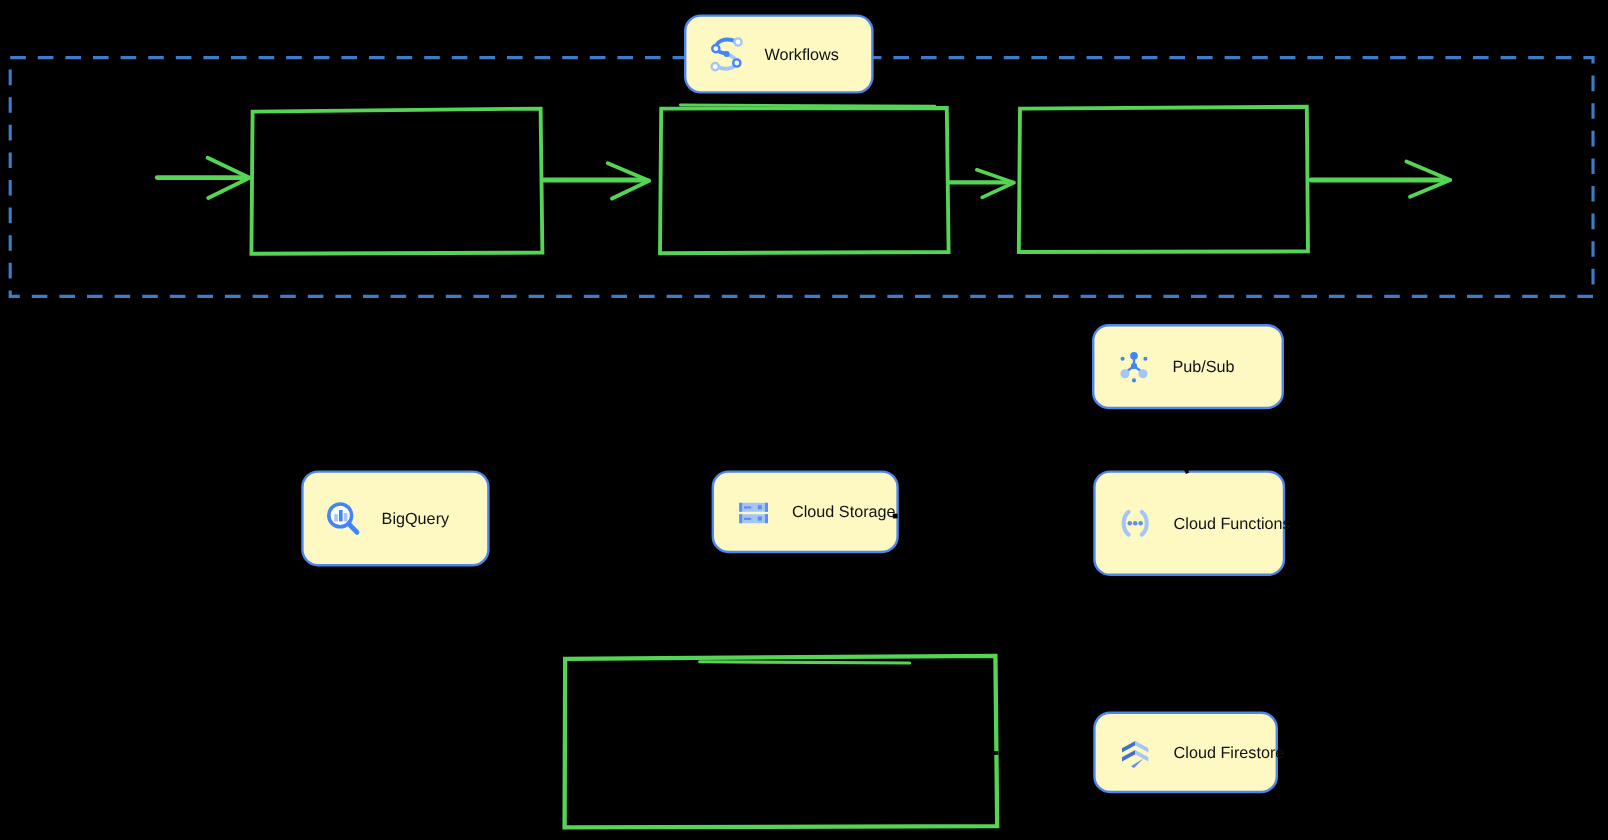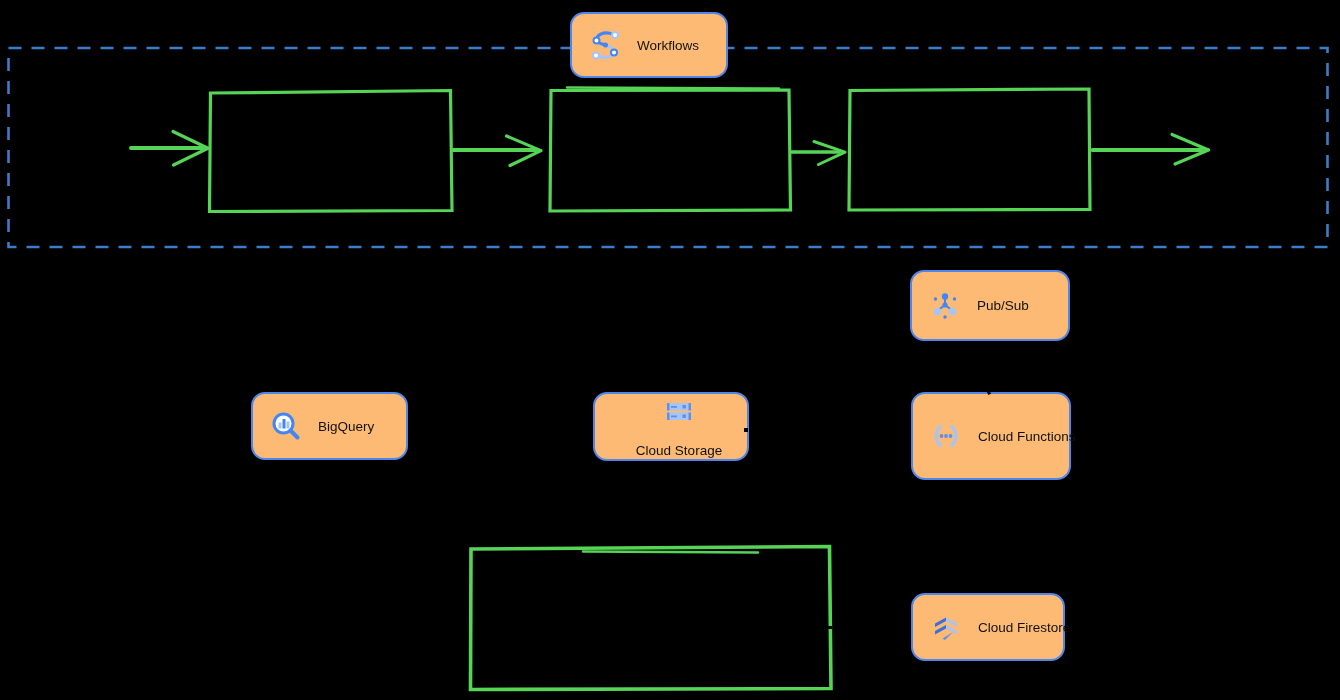--- a/index.html
+++ b/index.html
@@ -3,31 +3,31 @@
 <meta charset="utf-8">
 <style>
   html,body{margin:0;padding:0;background:#000;}
   #canvas{
     position:relative;width:1340px;height:700px;background:#000000;overflow:hidden;
     font-family:"Liberation Sans",sans-serif;
   }
   #overlay{position:absolute;left:0;top:0;z-index:1;}
   .card{
     position:absolute;z-index:3;display:flex;align-items:center;
-    background:#fdba74;border:2.5px solid #4e86ec;border-radius:14px;
+    background:#fef9c3;border:2.5px solid #4e86ec;border-radius:14px;
     box-sizing:border-box;padding-left:16px;gap:15px;
   }
   .card .label{font-size:13.5px;color:#111111;white-space:nowrap;}
   svg.icon{width:34px;height:34px;flex:0 0 auto;}
   .remnant{position:absolute;background:#000;z-index:4;}
   
   #card-workflows {left:570px;top:12px; width:158px;height:66px;}
   #card-pubsub    {left:910px;top:270px;width:160px;height:71px;}
-  #card-bigquery  {left:251px;top:392px;width:157px;height:68px;text-align:center;}
-  #card-storage   {left:593px;top:392px;width:156px;height:69px;flex-direction:column;}
+  #card-bigquery  {left:251px;top:392px;width:157px;height:80px;text-align:center;}
+  #card-storage   {left:593px;top:392px;width:156px;height:69px;}
   #card-functions {left:911px;top:392px;width:160px;height:88px;}
   #card-firestore {left:911px;top:593px;width:154px;height:68px;}
 </style>
 </head>
 <body>
 
 <div id="canvas">
 
   <svg id="overlay" width="1340" height="700" viewBox="0 0 1340 700">
 

